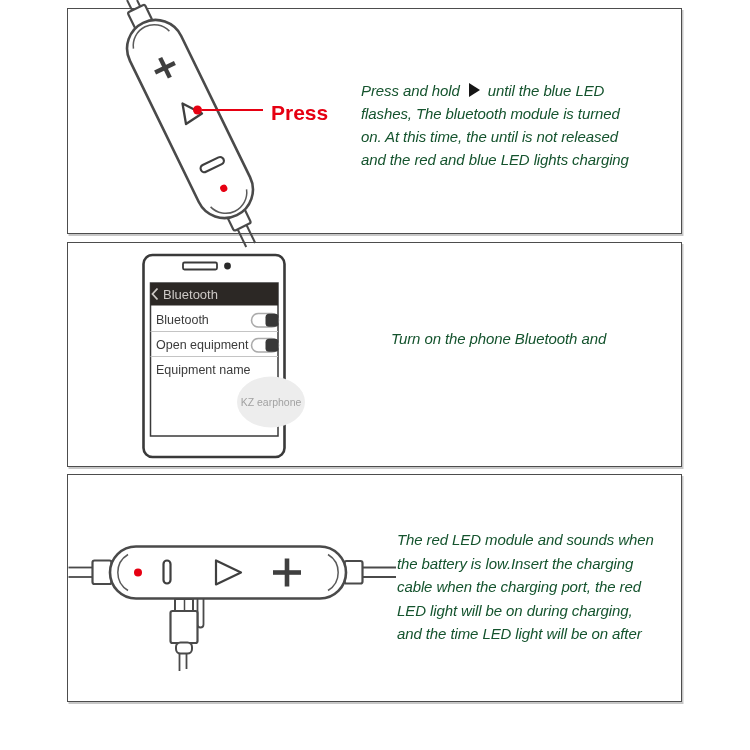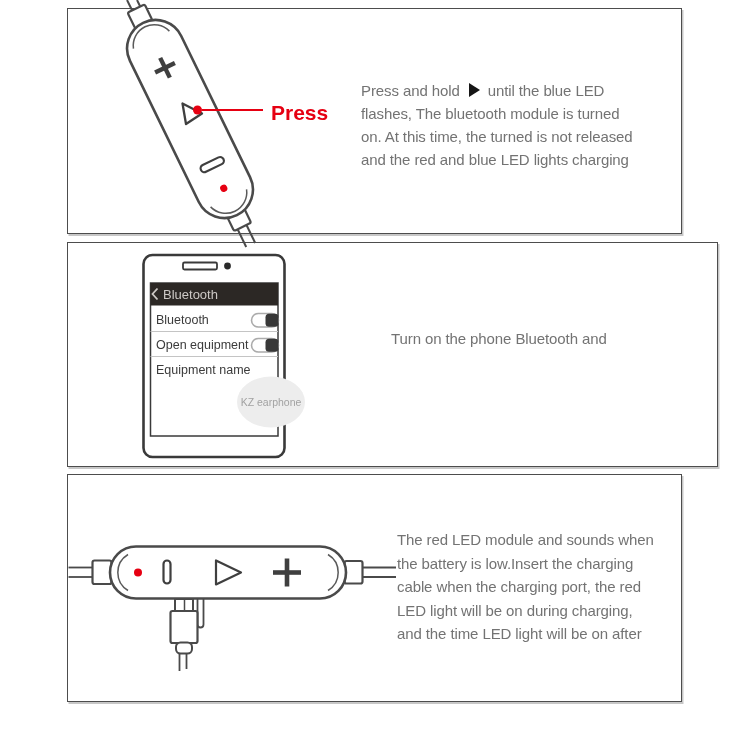--- a/index.html
+++ b/index.html
@@ -1,42 +1,42 @@
 <!DOCTYPE html>
 <html><head>
 <meta charset="utf-8">
 <style>
   html,body{margin:0;padding:0;background:#ffffff;}
   body{width:750px;height:750px;position:relative;overflow:hidden;
        font-family:"Liberation Sans","DejaVu Sans",sans-serif;}
   .panel{position:absolute;left:67px;width:613px;background:#fff;
          border:1.5px solid #4d4d4d;box-shadow:1.5px 2px 0 rgba(0,0,0,0.22);}
   #panel1{top:8px;height:224px;}
-  #panel2{top:242px;height:223px;padding-left:36px;}
+  #panel2{top:242px;height:223px;}
   #panel3{top:474px;height:226px;}
-  .instr{position:absolute;color:#737373;font-size:15px;letter-spacing:-0.1px;white-space:nowrap;}
+  .instr{position:absolute;color:#14532d;font-size:15px;letter-spacing:-0.1px;white-space:nowrap;font-style:italic;}
   #panel1 .instr{left:293px;top:70px;line-height:23px;}
   #panel2 .instr{left:323px;top:84px;line-height:24px;}
   #panel3 .instr{left:329px;top:53px;line-height:23.5px;}
   .play-inline{display:inline-block;width:0;height:0;
       border-left:11px solid #161616;border-top:7px solid transparent;
       border-bottom:7px solid transparent;margin:0 8px -1px 9px;}
   #art{position:absolute;left:0;top:0;pointer-events:none;}
   .line{white-space:nowrap;}
 </style>
 </head>
 <body>
 
 <div class="panel" id="panel1">
   <div class="instr">
     <div class="line">
       <span>Press and hold</span><span class="play-inline"></span><span>until the blue LED</span>
     </div>
     <div class="line">flashes, The bluetooth module is turned</div>
-    <div class="line">on. At this time, the turned is not released</div>
+    <div class="line">on. At this time, the until is not released</div>
     <div class="line">and the red and blue LED lights charging</div>
   </div>
 </div>
 
 <div class="panel" id="panel2">
   <div class="instr">
     <div class="line">Turn on the phone Bluetooth and</div>
   </div>
 </div>
 

